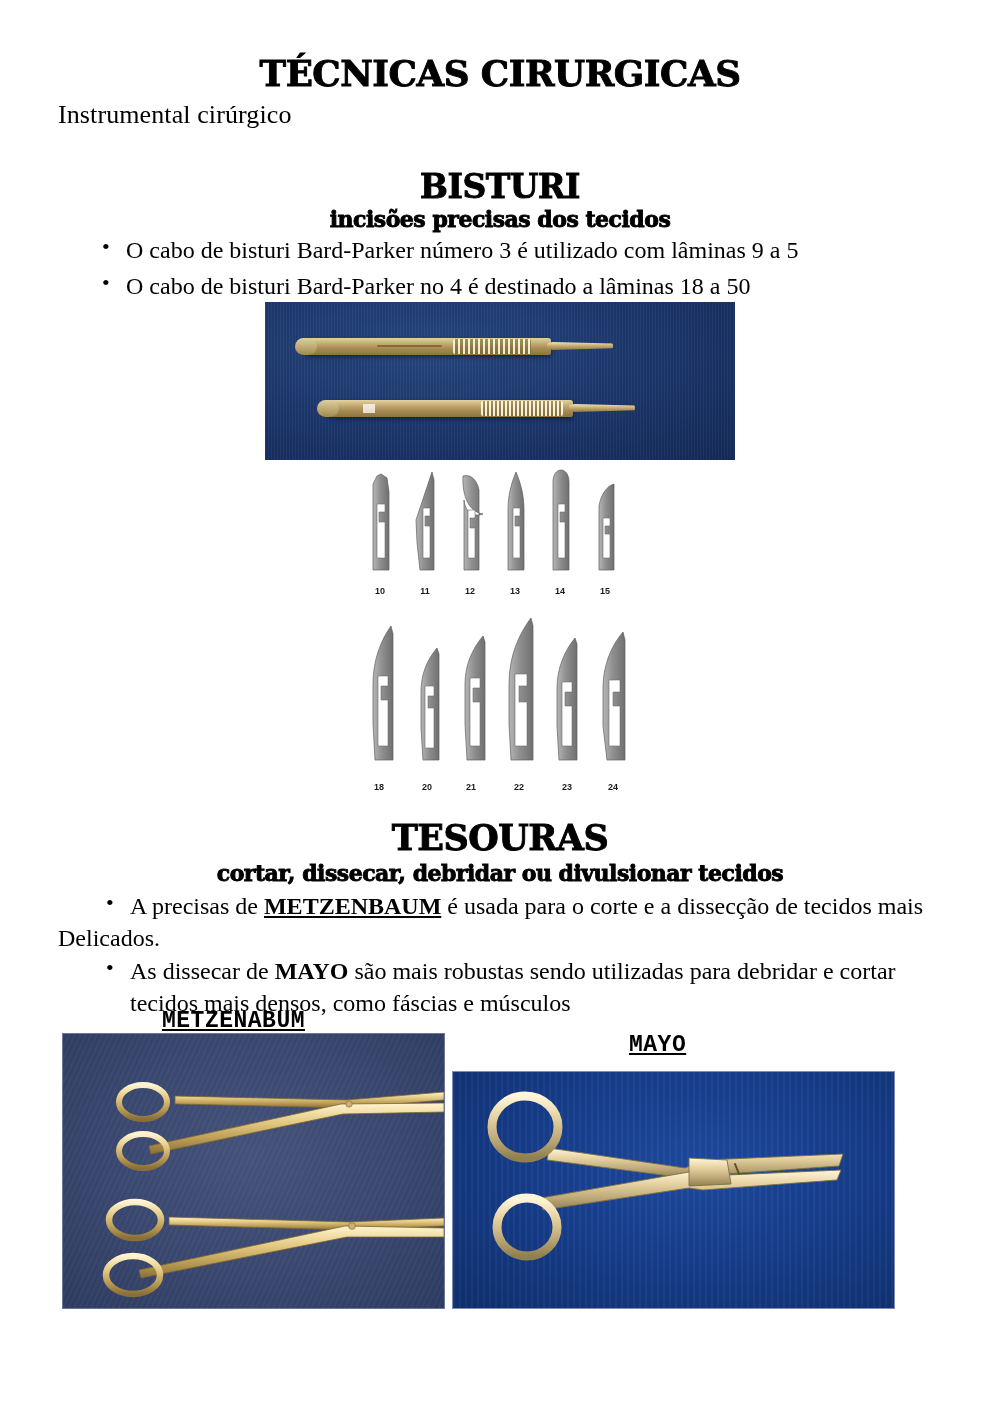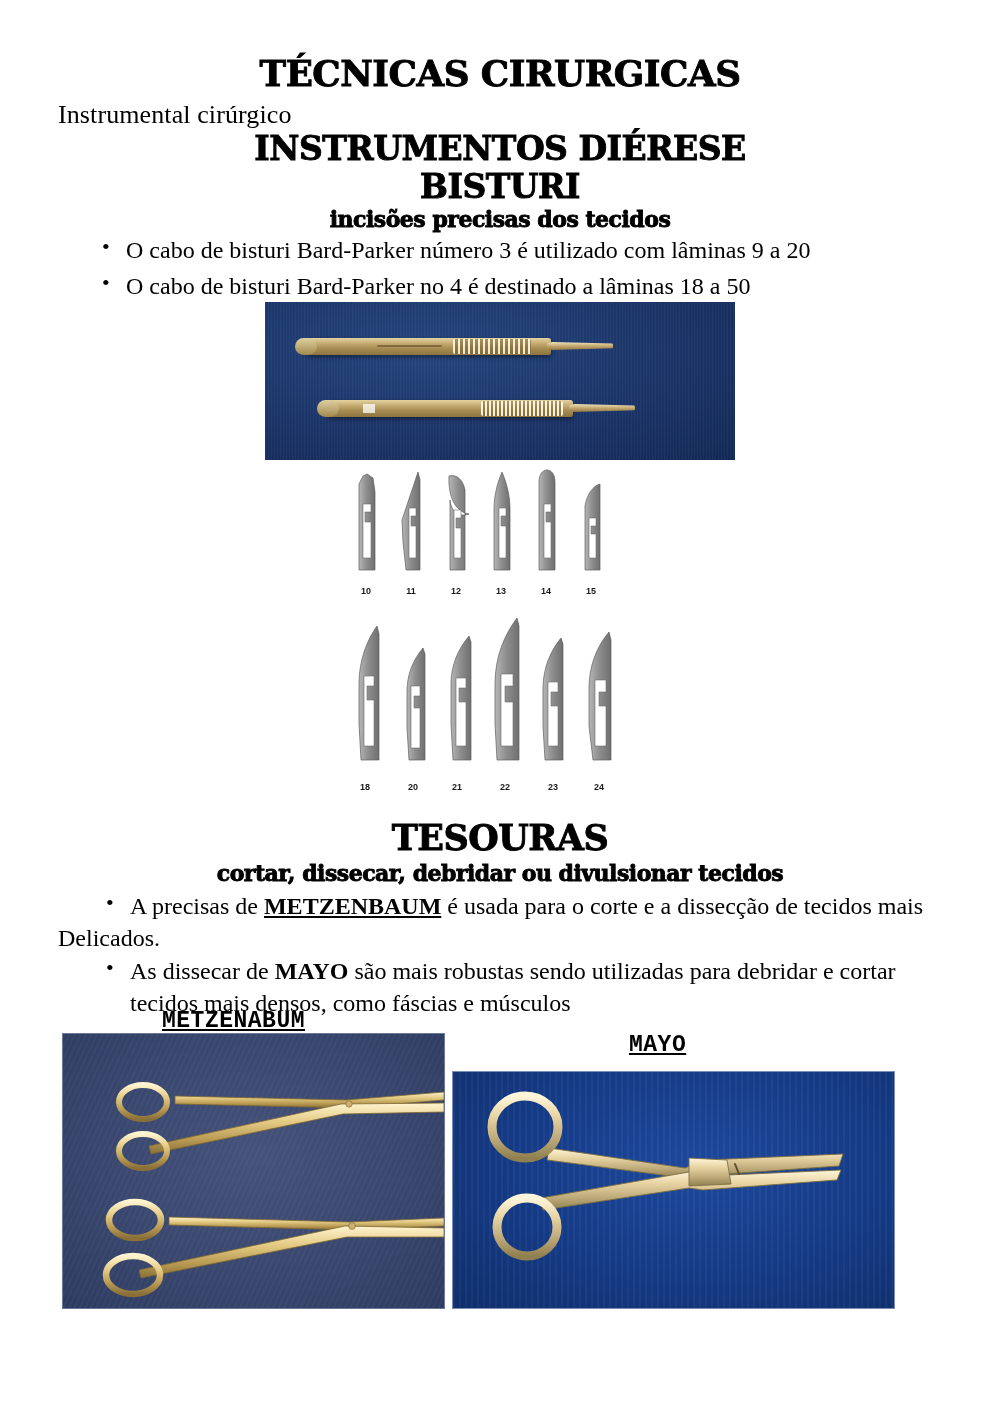--- a/index.html
+++ b/index.html
@@ -219,21 +219,21 @@
         rgba(255,252,230,0.9) 0 2px,
         rgba(120,98,52,0.5) 2px 4px); }
   #handle-2 .stamp {
     position: absolute; left: 38px; top: 4px;
     width: 12px; height: 9px;
     background: rgba(255,255,255,0.75);
   }
 
   
   #photo-blades {
-    left: 329px;
+    left: 343px;
     top: 462px;
     width: 308px;
     height: 345px;
     background: #fca5a5;
   }
   #photo-blades svg { display: block; }
 
   
   #photo-metzenbaum {
     left: 62px;
@@ -269,28 +269,27 @@
 </style>
 </head>
 <body>
 
 <div class="page">
 
   <div class="display-head" id="title-tecnicas">TÉCNICAS CIRURGICAS</div>
 
   <div id="subtitle-instrumental">Instrumental cirúrgico</div>
 
-  <div class="display-head" id="title-instrumentos">INSTRUMENTOS DIÉRESE</div>
 
   <div class="display-head" id="title-bisturi">BISTURI</div>
 
   <div class="display-head" id="subhead-incisoes">incisões precisas dos tecidos</div>
 
   <ul class="bullet-list" id="list-bisturi">
-    <li>O cabo de bisturi Bard-Parker número 3 é utilizado com lâminas 9 a 20</li>
+    <li>O cabo de bisturi Bard-Parker número 3 é utilizado com lâminas 9 a 5</li>
     <li>O cabo de bisturi Bard-Parker no 4 é destinado a lâminas 18 a 50</li>
   </ul>
 
   <div class="photo" id="photo-handles">
     <div class="cloth"></div>
 
     <div class="handle" id="handle-1">
       <span class="butt"></span>
       <span class="groove"></span>
       <span class="ridges"></span>

